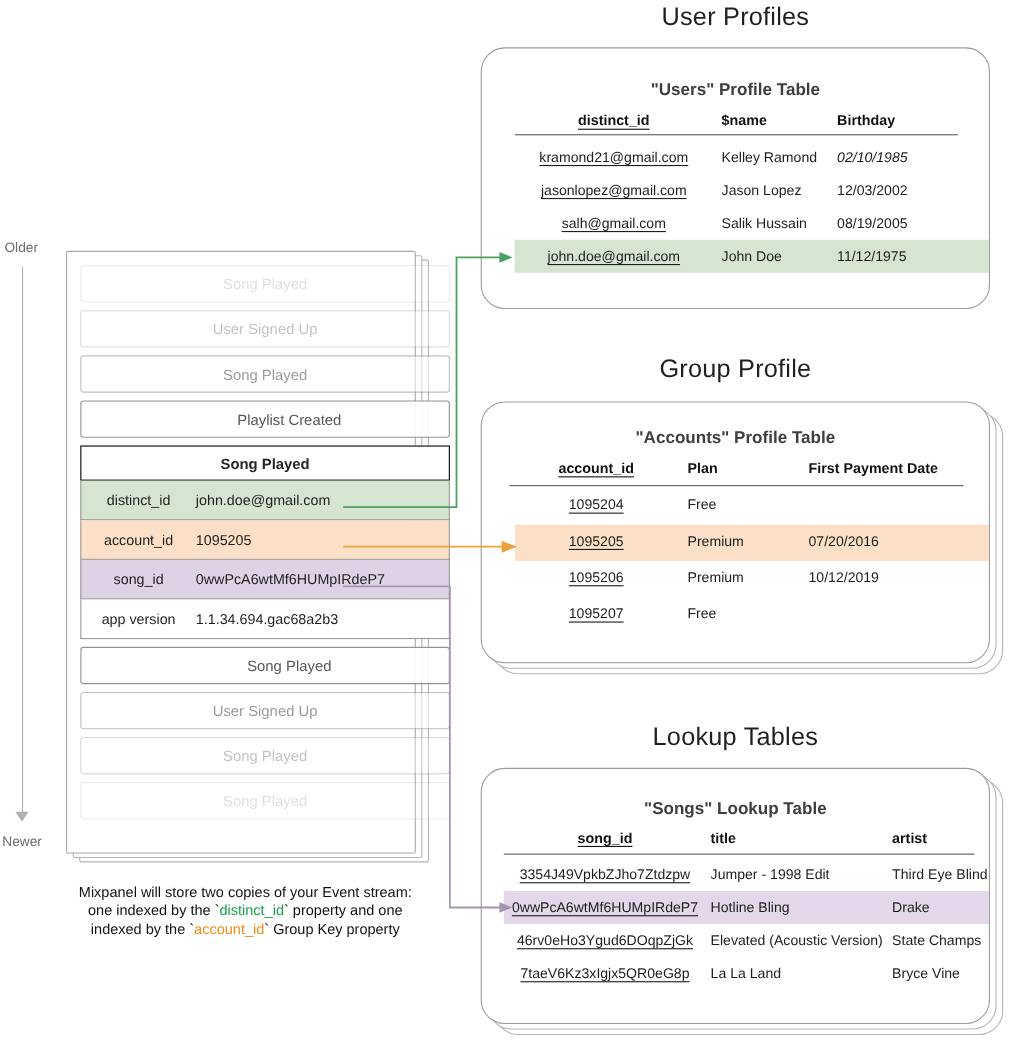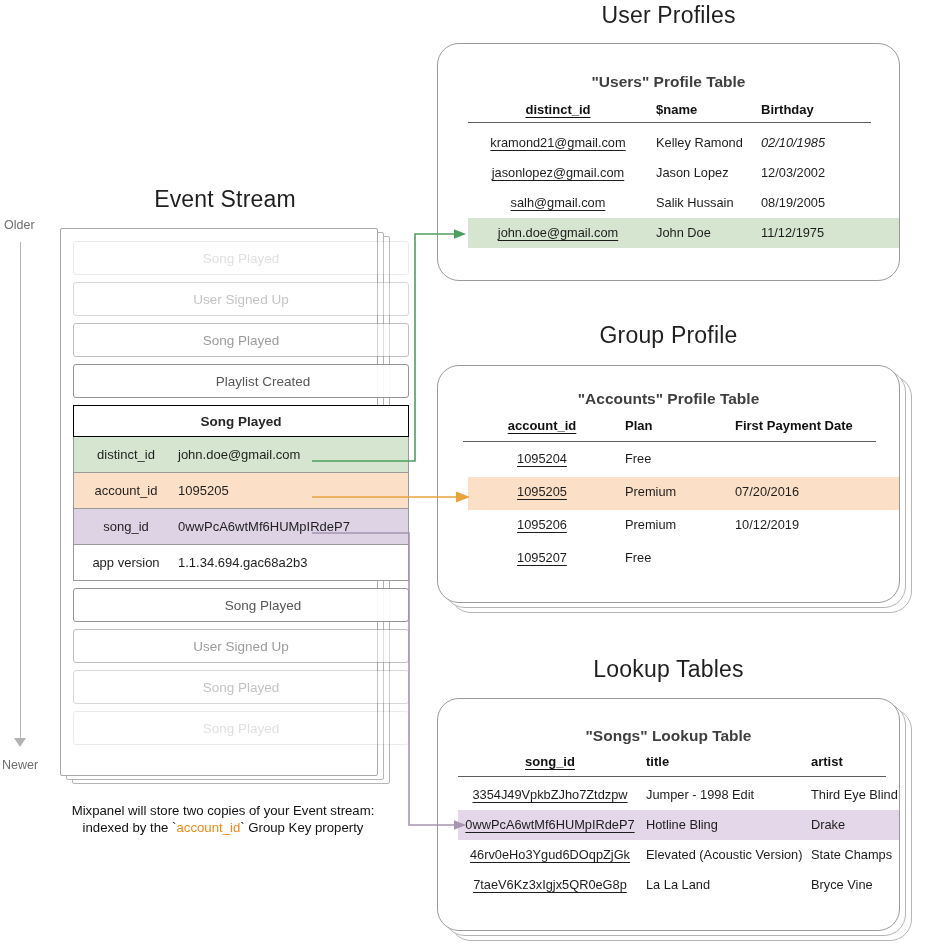--- a/index.html
+++ b/index.html
@@ -150,21 +150,20 @@
 
 <div id="root">
 
   <div id="time-axis">
     <div class="axis-label" id="axis-older">Older</div>
     <div class="axis-line"></div>
     <div class="axis-arrow"></div>
     <div class="axis-label" id="axis-newer">Newer</div>
   </div>
 
-  <div class="section-title" style="left:60px; top:186px; width:330px;">Event Stream</div>
 
   <div id="event-stream-wrap">
     <div class="es-shadow s2"></div>
     <div class="es-shadow s1"></div>
     <div class="es-main"></div>
     <div class="es-inner" id="es-inner">
         <div class="ev-card f-18">
           <span>Song Played</span>
         </div>
         <div class="ev-card f-35">
@@ -205,20 +204,21 @@
           <span>Song Played</span>
         </div>
         <div class="ev-card f-18">
           <span>Song Played</span>
         </div>
       </div>
   </div>
 
   <div id="caption">
     <div>Mixpanel will store two copies of your Event stream:</div>
+    <div><span>one indexed by the `</span><span class="tok-green">distinct_id</span><span>` property and one</span></div>
     <div><span>indexed by the `</span><span class="tok-orange">account_id</span><span>` Group Key property</span></div>
   </div>
 
   <div class="section-title" style="left:437px; top:2px; width:463px;">User Profiles</div>
 
   <div class="card-stack" id="users-stack" style="left:437px; top:43px; width:470px; height:243px;">
     <div class="card-main" style="width:463px; height:238px;">
       <div class="card-title" style="top:29px;">"Users" Profile Table</div>
       <div class="tbl" id="users-tbl" style="left:0px; top:58px; width:463px;">
           <div class="thead">

